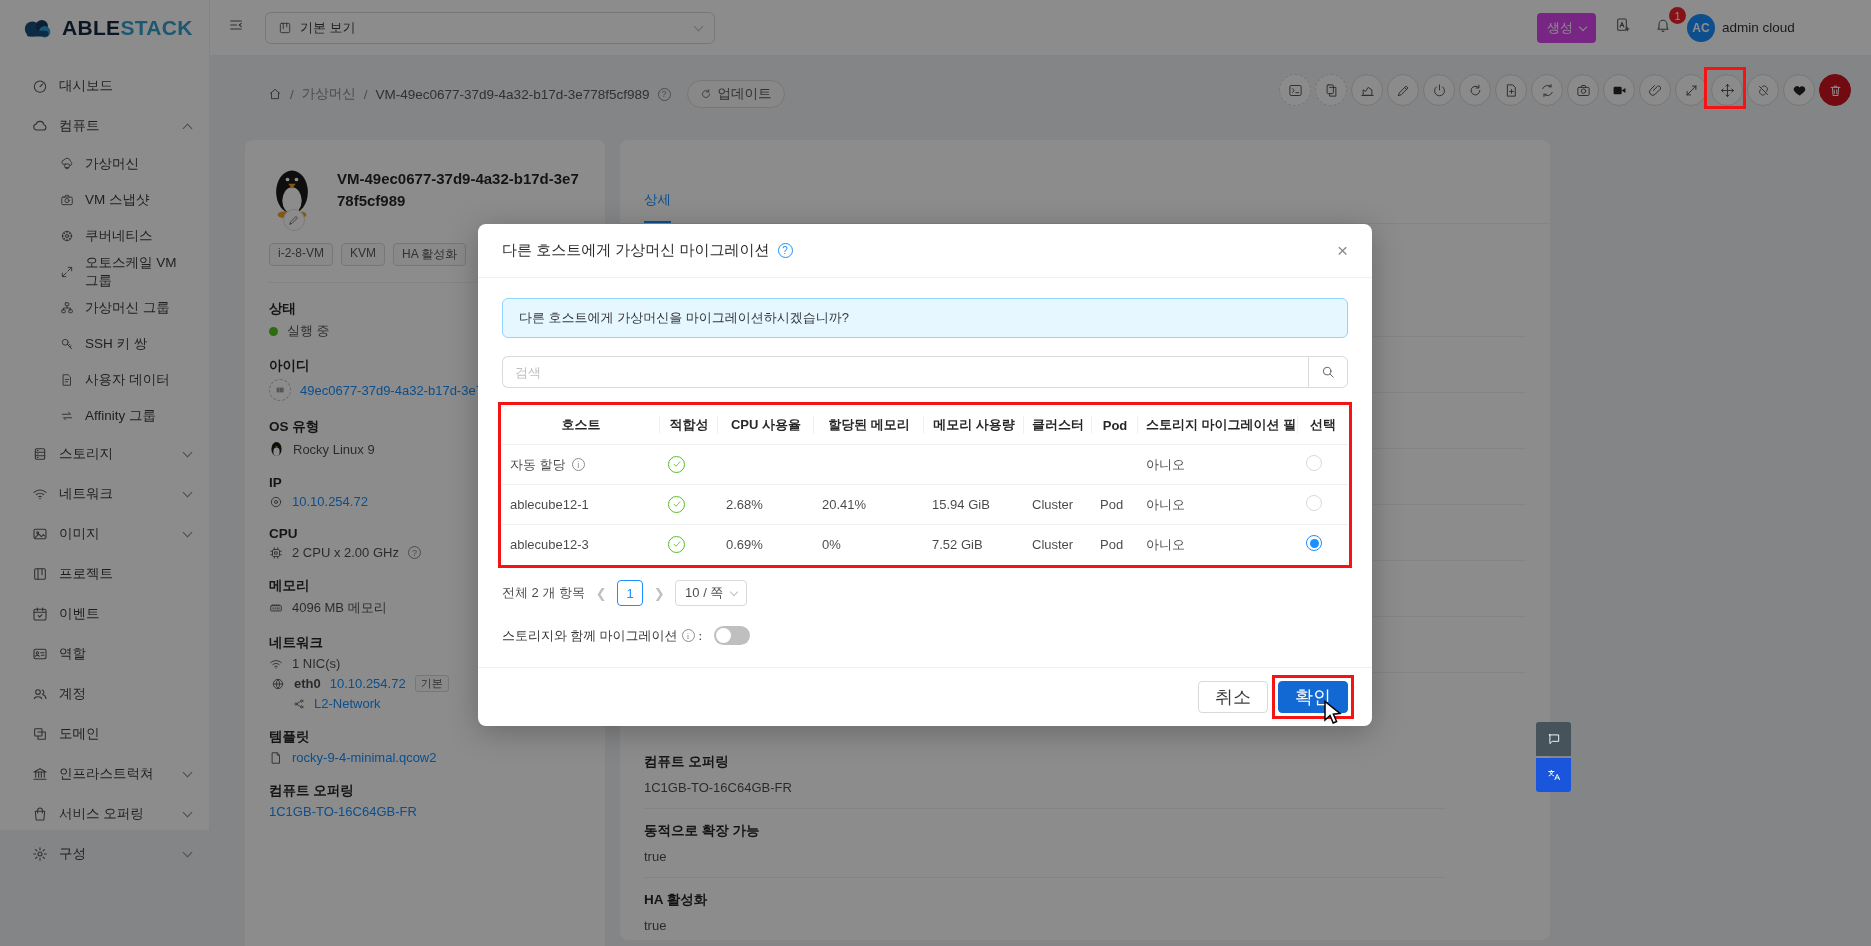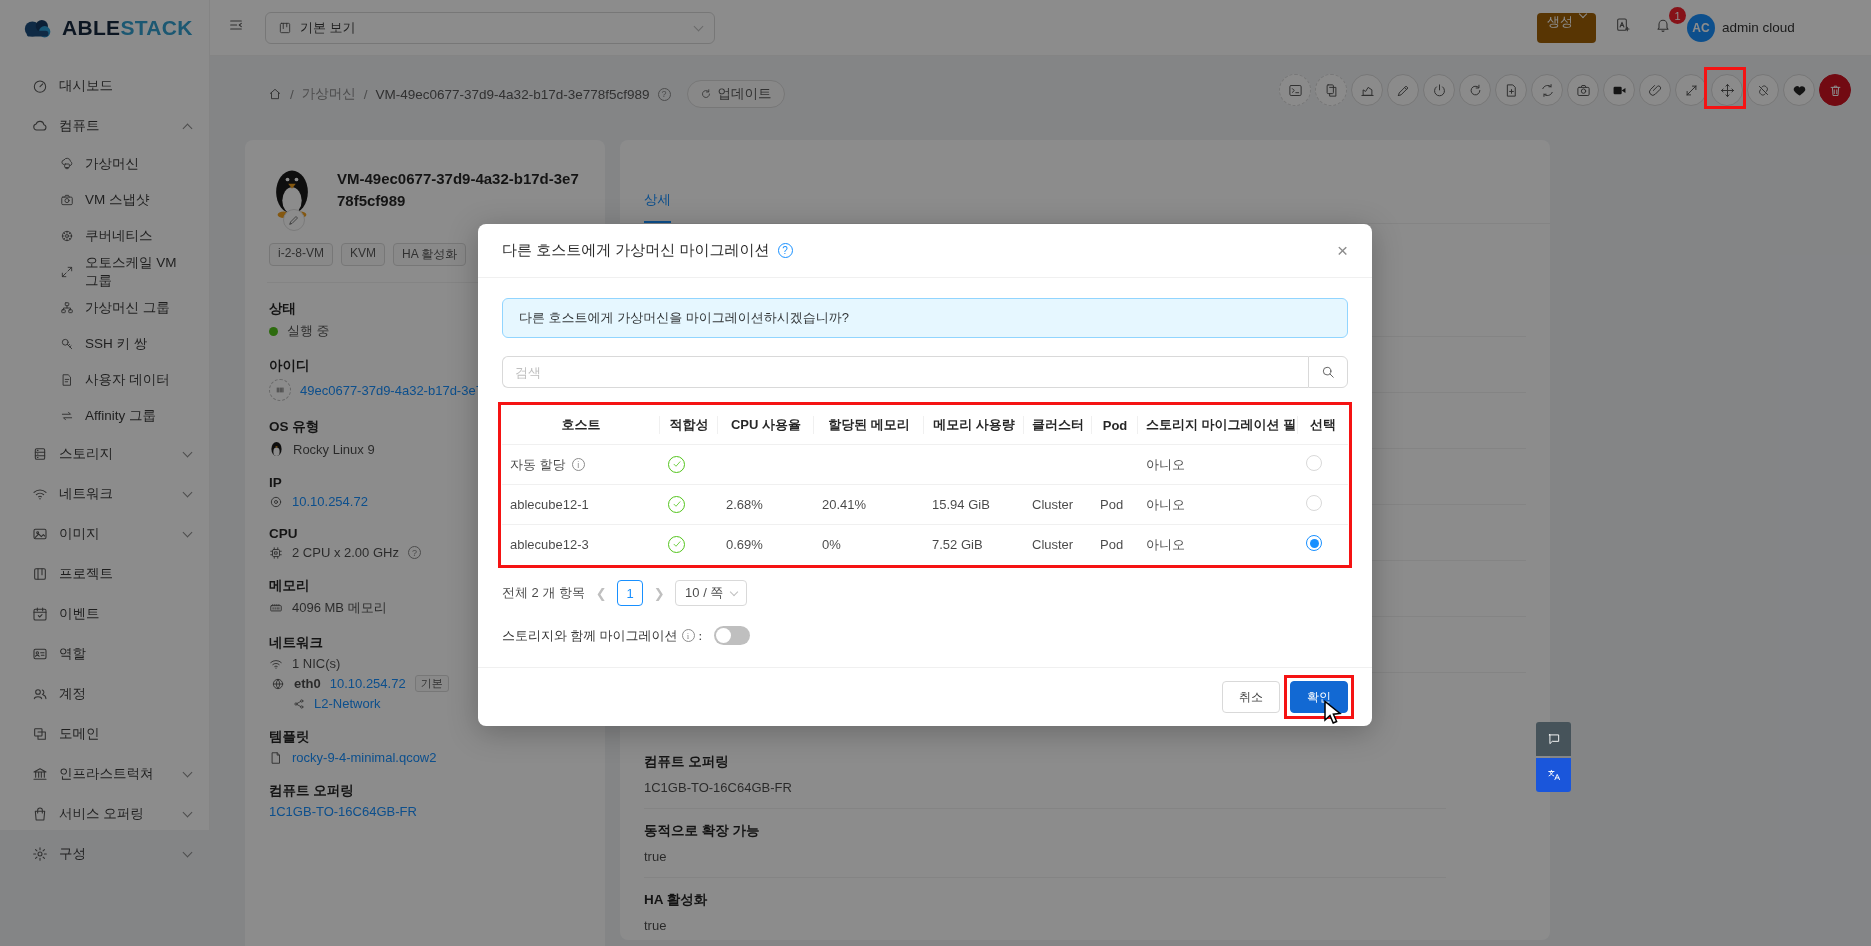--- a/index.html
+++ b/index.html
@@ -20,21 +20,21 @@
   .m-sub { height:36px; padding-left:52px; }
   .chev { width:7px; height:7px; border-right:1.4px solid #8c8c8c; border-bottom:1.4px solid #8c8c8c; position:absolute; right:18px; }
   .chev.down { transform:rotate(45deg); top:15px; }
   .chev.up { transform:rotate(-135deg); top:19px; }
 
   
   .topbar { position:absolute; left:210px; top:0; width:1661px; height:56px; background:#fff; border-bottom:1px solid #f0f0f0; z-index:10; }
   .fold { position:absolute; left:18px; top:17px; }
   .view-select { position:absolute; left:55px; top:12px; width:450px; height:32px; border:1px solid #d9d9d9; border-radius:6px; display:flex; align-items:center; gap:8px; padding:0 12px; color:rgba(0,0,0,.78); background:#fff; }
   .view-select .chev2 { margin-left:auto; width:7px; height:7px; border-right:1.3px solid #bfbfbf; border-bottom:1.3px solid #bfbfbf; transform:rotate(45deg); margin-top:-3px; }
-  .btn-create { position:absolute; left:1327px; top:13px; height:30px; padding:0 10px; background:#a16207; color:#fff; border:none; border-radius:4px; font-size:13px; display:flex; align-items:flex-start; gap:7px; cursor:pointer; }
+  .btn-create { position:absolute; left:1327px; top:13px; height:30px; padding:0 10px; background:#d946ef; color:#fff; border:none; border-radius:4px; font-size:13px; display:flex; align-items:center; gap:7px; cursor:pointer; }
   .btn-create .chev3 { width:6px; height:6px; border-right:1.3px solid #fff; border-bottom:1.3px solid #fff; transform:rotate(45deg); margin-top:-2px; }
   .hdr-doc { position:absolute; left:1405px; top:17px; }
   .hdr-bell { position:absolute; left:1445px; top:17px; }
   .badge { position:absolute; left:1459px; top:7px; min-width:17px; height:17px; background:#f5222d; color:#fff; border-radius:9px; font-size:11px; display:flex; align-items:center; justify-content:center; padding:0 4px; }
   .avatar { position:absolute; left:1477px; top:14px; width:28px; height:28px; border-radius:50%; background:#1890ff; color:#fff; font-size:12px; font-weight:700; display:flex; align-items:center; justify-content:center; }
   .uname { position:absolute; left:1512px; top:20px; font-size:13.5px; color:rgba(0,0,0,.82); }
 
   
   .page { position:absolute; left:210px; top:56px; width:1661px; height:890px; background:#f0f2f5; }
   .crumb { position:absolute; left:58px; top:24px; display:flex; align-items:center; gap:8px; color:#8c8c8c; font-size:13.5px; }
@@ -103,21 +103,21 @@
   .radio.on::after { content:""; position:absolute; inset:2.5px; border-radius:50%; background:#1890ff; }
   .pager { display:flex; align-items:center; gap:10px; margin:16px 0 0; color:rgba(0,0,0,.72); }
   .pg-ar { color:#bfbfbf; font-size:13px; width:12px; text-align:center; cursor:pointer; }
   .pg-cur { min-width:26px; height:26px; border:1px solid #1890ff; color:#1890ff; border-radius:4px; display:flex; align-items:center; justify-content:center; background:#fff; }
   .pg-size { height:26px; border:1px solid #d9d9d9; border-radius:4px; display:flex; align-items:center; gap:8px; padding:0 9px; background:#fff; color:rgba(0,0,0,.72); }
   .pg-size .chev2 { width:6px; height:6px; border-right:1.2px solid #bfbfbf; border-bottom:1.2px solid #bfbfbf; transform:rotate(45deg); margin-top:-2px; }
   .togrow { display:flex; align-items:center; gap:4px; margin:20px 0 22px; color:rgba(0,0,0,.80);font-family:Liberation Serif, serif; }
   .switch { width:36px; height:19px; border-radius:10px; background:rgba(0,0,0,.25); position:relative; margin-left:8px; cursor:pointer; }
   .switch::after { content:""; position:absolute; left:2px; top:2px; width:15px; height:15px; border-radius:50%; background:#fff; }
   .mo-foot { border-top:1px solid #f0f0f0; padding:13px 24px; display:flex; justify-content:flex-end; gap:10px; align-items:center; }
-  .btn { height:32px; padding:0 16px; border-radius:4px; font-size:12px; cursor:pointer; font-family:inherit; }
+  .btn { height:32px; padding:0 16px; border-radius:4px; font-size:18px; cursor:pointer; font-family:inherit; }
   .btn.default { background:#fff; border:1px solid #d9d9d9; color:rgba(0,0,0,.78); }
   .btn.primary { background:#1269d3; border:1px solid #1269d3; color:#fff; }
 
   
   .anno-tool { position:absolute; left:1704px; top:67px; width:42px; height:42px; border:3px solid #f51313; z-index:70; pointer-events:none; }
   .floaters { position:absolute; left:1536px; top:722px; z-index:70; display:flex; flex-direction:column; gap:2px; }
   .fbtn { width:35px; height:34px; display:flex; align-items:center; justify-content:center; cursor:pointer; }
   .fbtn.dark { background:#46535a; border-radius:3px 3px 0 0; }
   .fbtn.blue { background:#1a56db; border-radius:0 0 3px 3px; }
   .cursor { position:absolute; left:1322px; top:700px; z-index:90; pointer-events:none; }

